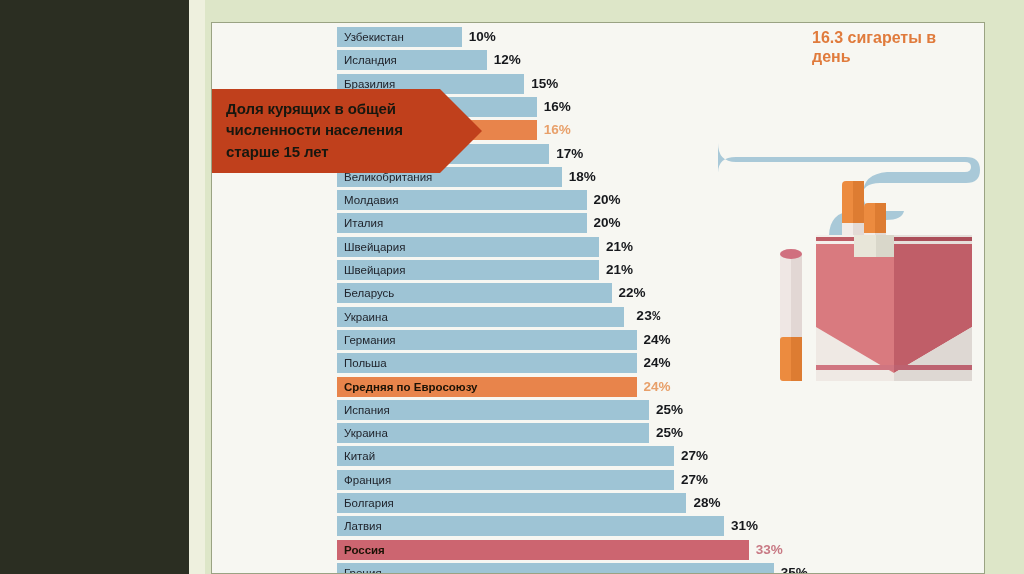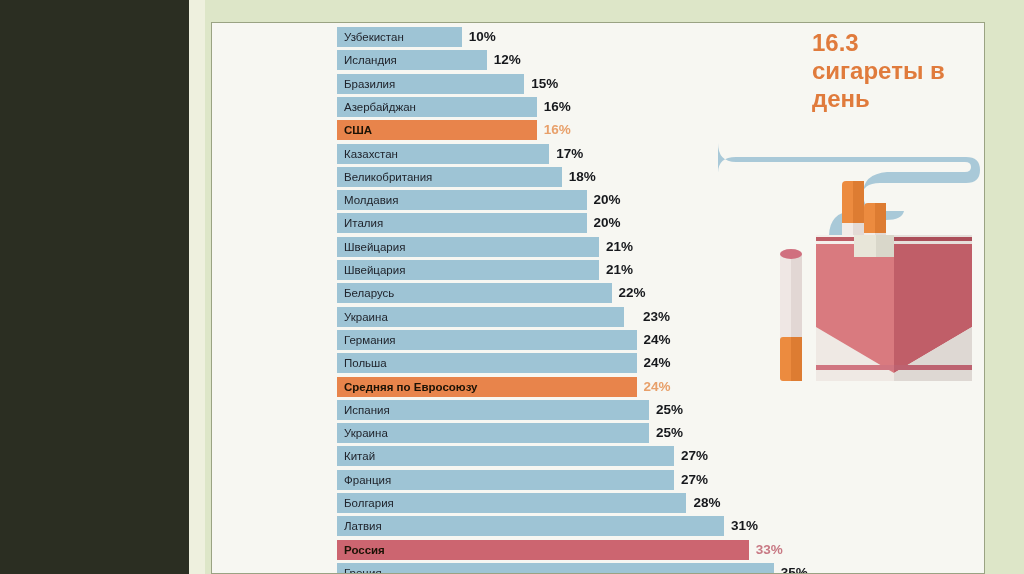--- a/index.html
+++ b/index.html
@@ -60,21 +60,21 @@
   .cat.hl{font-weight:bold;color:#1b1205;}
   .val{
     position:absolute;top:0;height:20px;line-height:20px;
     font-size:13.5px;font-weight:bold;color:#16181c;white-space:nowrap;
   }
   .val.us,.val.eu{color:#e8a06a;}
   .val.ru{color:#c87984;}
   
   #headline{
     position:absolute;left:600px;top:6px;width:150px;
-    font-size:24px;font-weight:bold;line-height:1.16;
+    font-size:16px;font-weight:bold;line-height:1.16;
     color:#e07b3c;
   }
   #subtext{
     position:absolute;left:600px;top:68px;width:160px;
     font-size:13px;line-height:1.32;color:#1f2228;
   }
   
   #illustration{
     position:absolute;left:490px;top:118px;width:284px;height:250px;
   }
@@ -195,21 +195,21 @@
         <div class="val" style="left: 269.08px;">21%</div>
       </div>
       <div class="row" style="top: 260.3px;">
         <div class="bar" style="width: 274.56px;"></div>
         <div class="cat">Беларусь</div>
         <div class="val" style="left: 281.56px;">22%</div>
       </div>
       <div class="row" style="top: 283.6px;">
         <div class="bar" style="width: 287.04px;"></div>
         <div class="cat">Украина</div>
-        <div class="val" style="left: 306px;">23%</div>
+        <div class="val" style="left: 299px; font-family: Liberation Mono, monospace;">23%</div>
       </div>
       <div class="row" style="top: 306.9px;">
         <div class="bar" style="width: 299.52px;"></div>
         <div class="cat">Германия</div>
         <div class="val" style="left: 306.52px;">24%</div>
       </div>
       <div class="row" style="top: 330.2px;">
         <div class="bar" style="width: 299.52px;"></div>
         <div class="cat">Польша</div>
         <div class="val" style="left: 306.52px;">24%</div>
@@ -254,14 +254,20 @@
         <div class="cat hl">Россия</div>
         <div class="val ru" style="left: 418.84px;">33%</div>
       </div>
       <div class="row" style="top: 539.9px;">
         <div class="bar" style="width: 436.8px;"></div>
         <div class="cat">Греция</div>
         <div class="val" style="left: 443.8px;">35%</div>
       </div>
     </div>
 
+  <div id="arrow-banner">
+    <svg width="272" height="84" viewBox="0 0 272 84" xmlns="http://www.w3.org/2000/svg">
+      <path d="M0 0 H228 L270 42 L228 84 H0 Z" fill="#c0401c"></path>
+    </svg>
+    <div id="arrow-text">Доля курящих в общей численности населения старше 15 лет</div>
+  </div>
 
 </div>
 
 </body></html>

